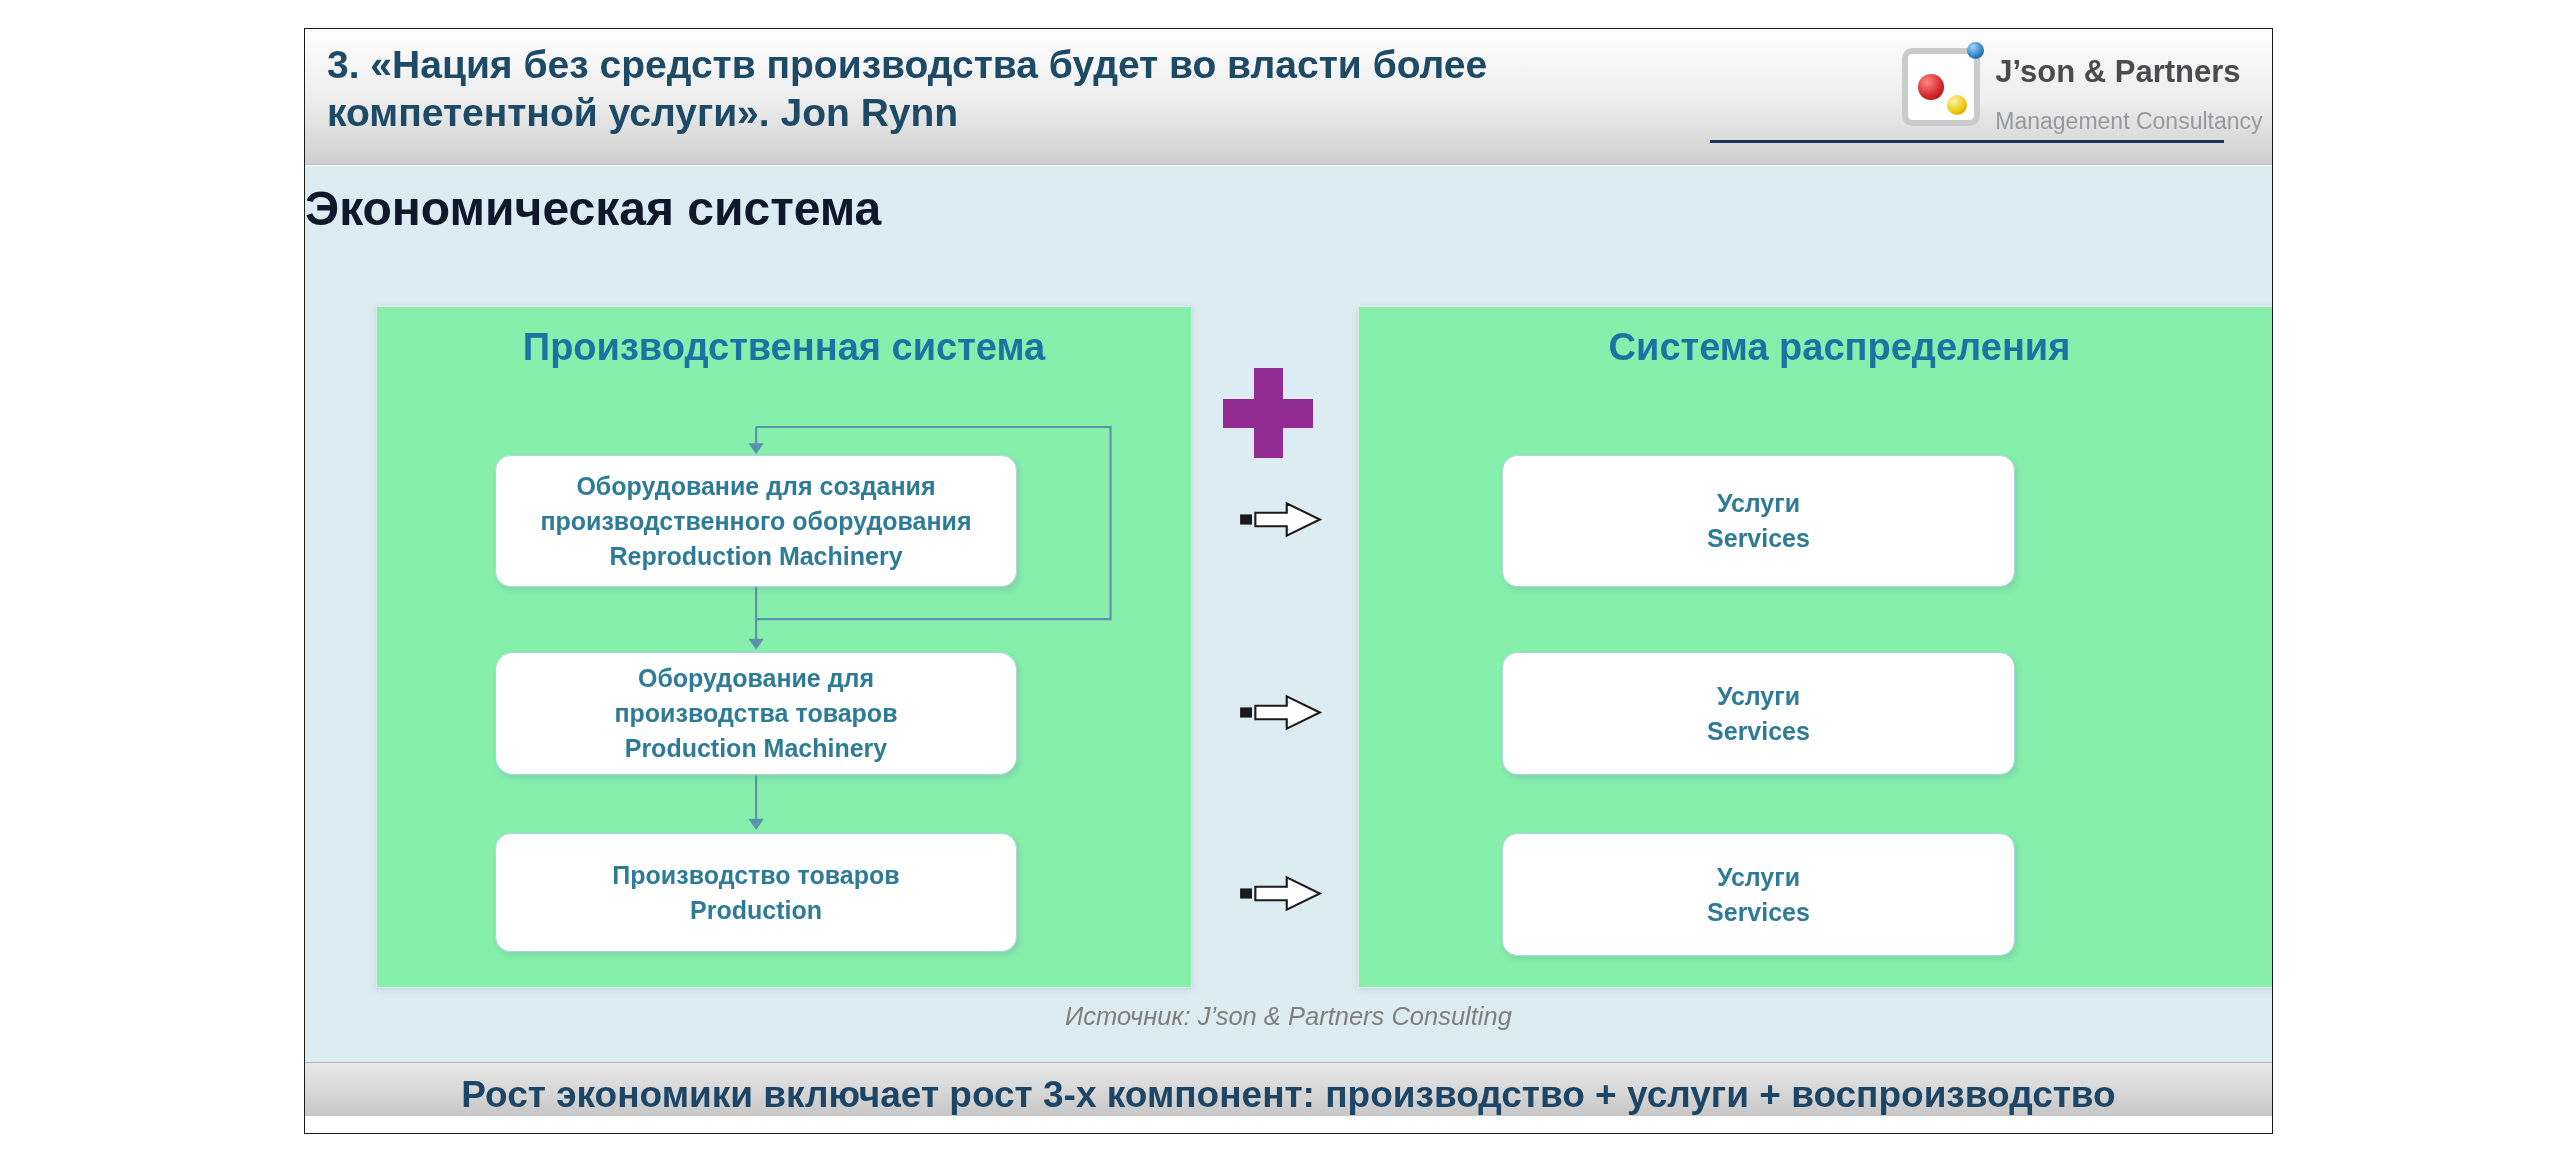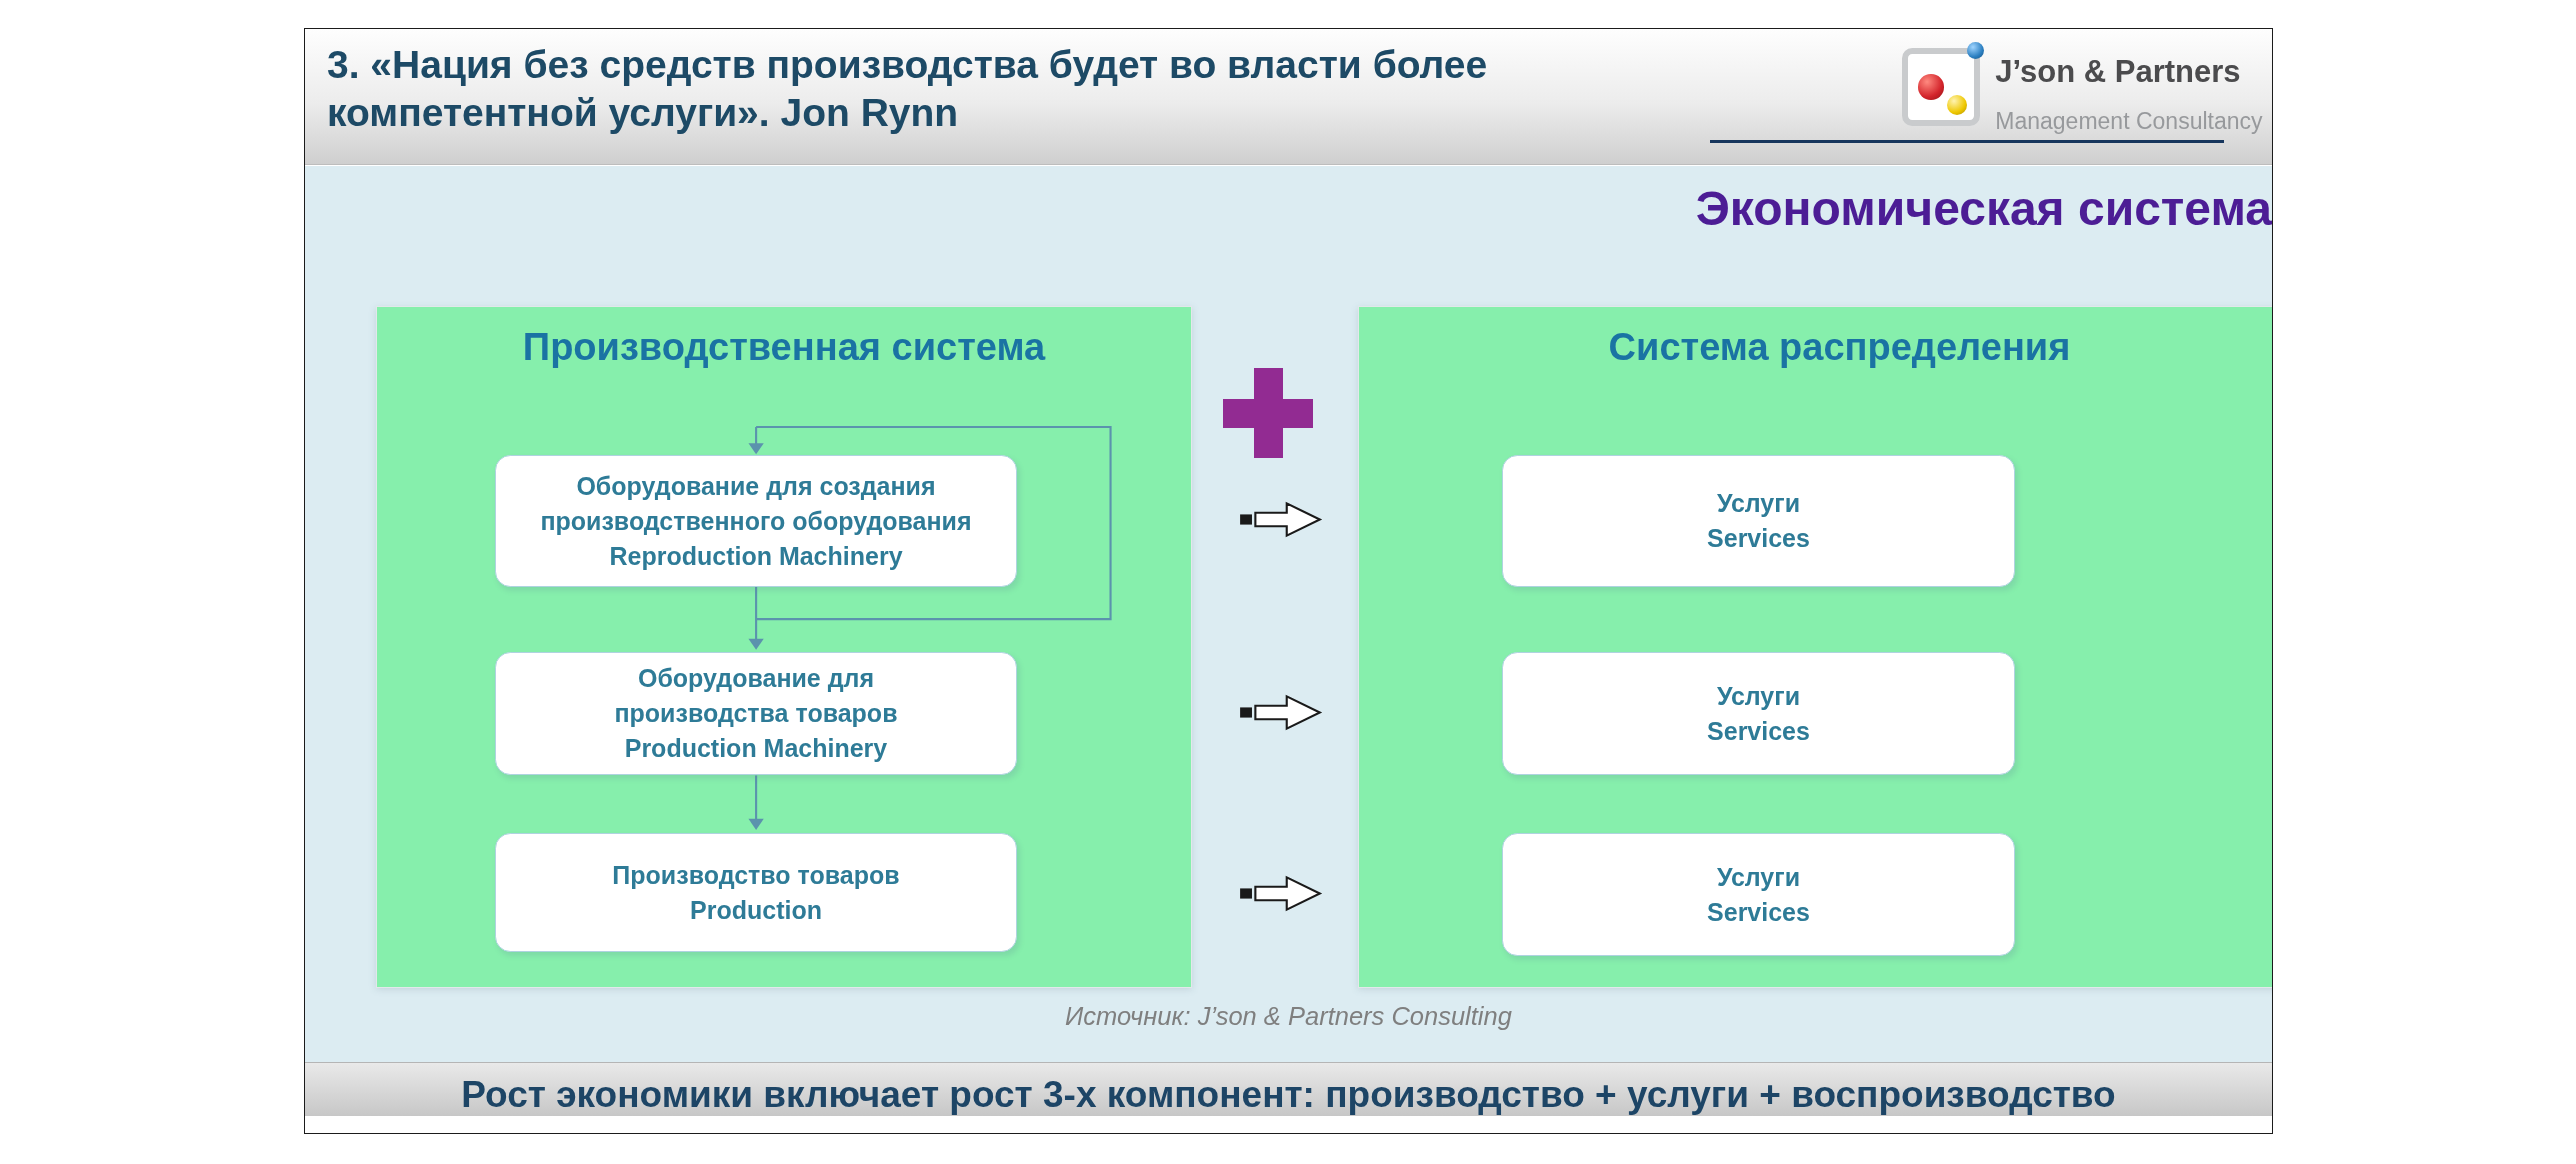--- a/index.html
+++ b/index.html
@@ -41,21 +41,21 @@
   .logo-brand { font-size:31px; font-weight:bold; color:#4b4b4d; }
   .logo-tagline { font-size:23px; color:#97999c; margin-top:18px; }
   .logo-underline { position:absolute; left:1405px; top:111px; width:514px; height:3.4px; background:#17365d; }
   
   .slide-main {
     position:absolute; left:0; top:137px; width:100%; height:896px;
     background:#dcecf2;
   }
   .main-title {
     position:absolute; left:0; top:15.3px; width:100%;
-    text-align:right; font-size:48px; font-weight:bold; color:#4c1d95;
+    text-align:left; font-size:48px; font-weight:bold; color:#0f172a;
   }
   .panel {
     position:absolute; top:140px; height:682px;
     background:#86efac; border:0.9px solid #e2e8ea;
     box-shadow:0 1.7px 6.8px rgba(110,135,150,0.25);
   }
   .panel-left  { left:71px;  width:816px; }
   .panel-right { left:1053px; width:963px; }
   .panel-title {
     position:absolute; left:0; top:18.7px; width:100%;
@@ -134,21 +134,21 @@
 
         <line x1="446" y1="551" x2="446" y2="603" stroke="#5b93ad" stroke-width="2.5"></line>
         <polygon points="437,602 455,602 446,615" fill="#5b93ad"></polygon>
       </svg>
 
       <div class="box" style="top:148px;height:132px;">
         <span>Оборудование для создания</span>
         <span>производственного оборудования</span>
         <span>Reproduction Machinery</span>
       </div>
-      <div class="box" style="top:345px;height:123px;">
+      <div class="box" style="top:345px;height:123px;border-radius:18px;">
         <span>Оборудование для</span>
         <span>производства товаров</span>
         <span>Production Machinery</span>
       </div>
       <div class="box" style="top:526px;height:119px;">
         <span>Производство товаров</span>
         <span>Production</span>
       </div>
     </section>
 

